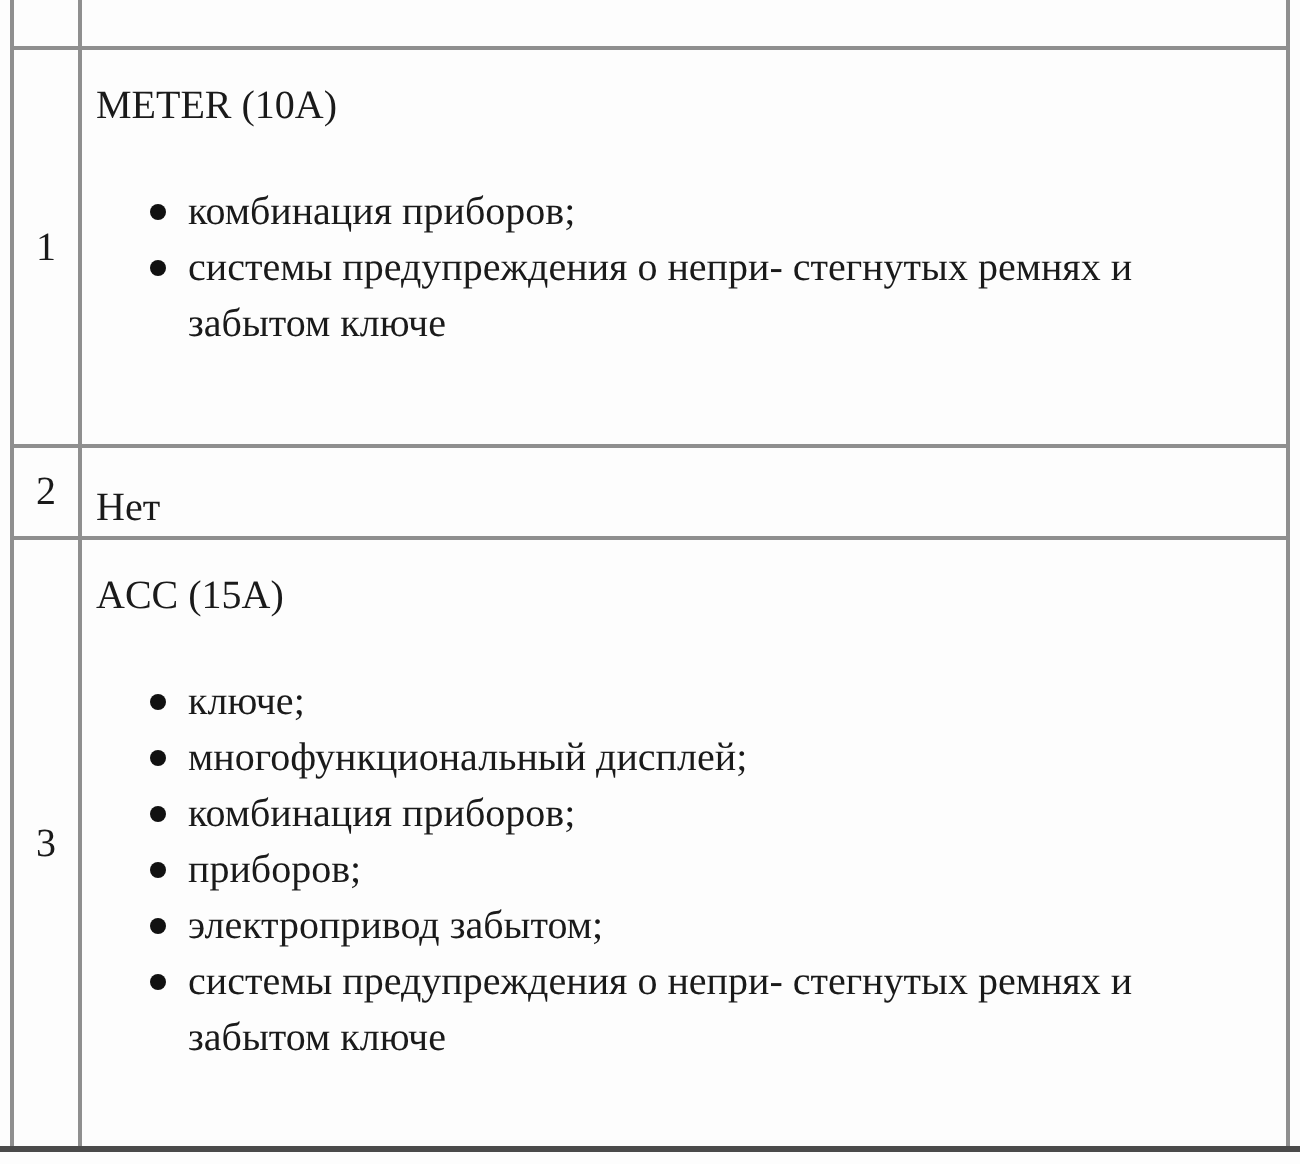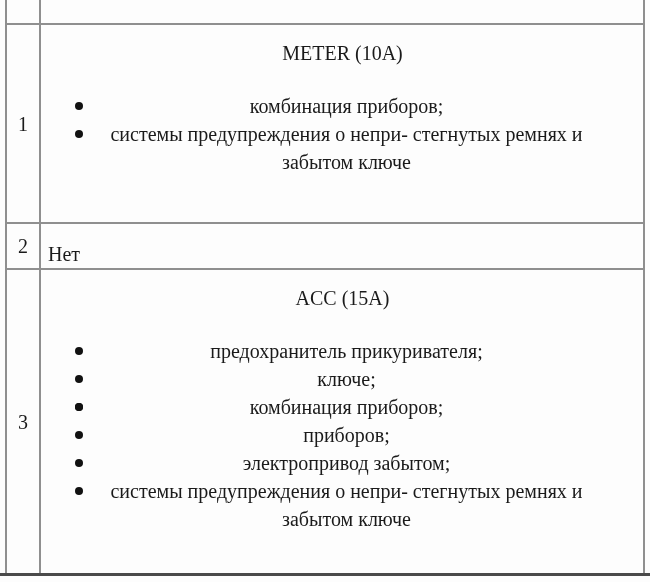--- a/index.html
+++ b/index.html
@@ -51,21 +51,20 @@
     justify-content: center;
     font-size: 20px;
     line-height: 28px;
   }
   .content {
     flex: 1;
     box-sizing: border-box;
     padding: 0 6px 0 7px;
     font-size: 20px;
     line-height: 28px;
-    text-align: center;
   }
   .content.center-v {
     display: flex;
     align-items: center;
   }
   .cell-title {
     margin-top: 14px;
   }
   .content.center-v .cell-title {
     margin-top: 16px;
@@ -128,23 +127,22 @@
       <div class="content center-v">
         <div class="cell-title">Нет</div>
       </div>
     </div>
 
     <div class="t-row row-3">
       <div class="num">3</div>
       <div class="content">
         <div class="cell-title">ACC (15A)</div>
         <ul class="blist">
-            <li><span class="dot">•</span><span class="li-text">предохранитель прикуривателя;</span></li>
             <li><span class="dot">•</span><span class="li-text">ключе;</span></li>
-            <li><span class="dot">•</span></li>
+            <li><span class="dot">•</span><span class="li-text">многофункциональный дисплей;</span></li>
             <li><span class="dot">•</span><span class="li-text">комбинация приборов;</span></li>
             <li><span class="dot">•</span><span class="li-text">приборов;</span></li>
             <li><span class="dot">•</span><span class="li-text">электропривод забытом;</span></li>
             <li><span class="dot">•</span><span class="li-text">системы предупреждения о непри- стегнутых ремнях и забытом ключе</span></li>
           </ul>
       </div>
     </div>
 
   </div>
   <div class="bottom-rule"></div>

